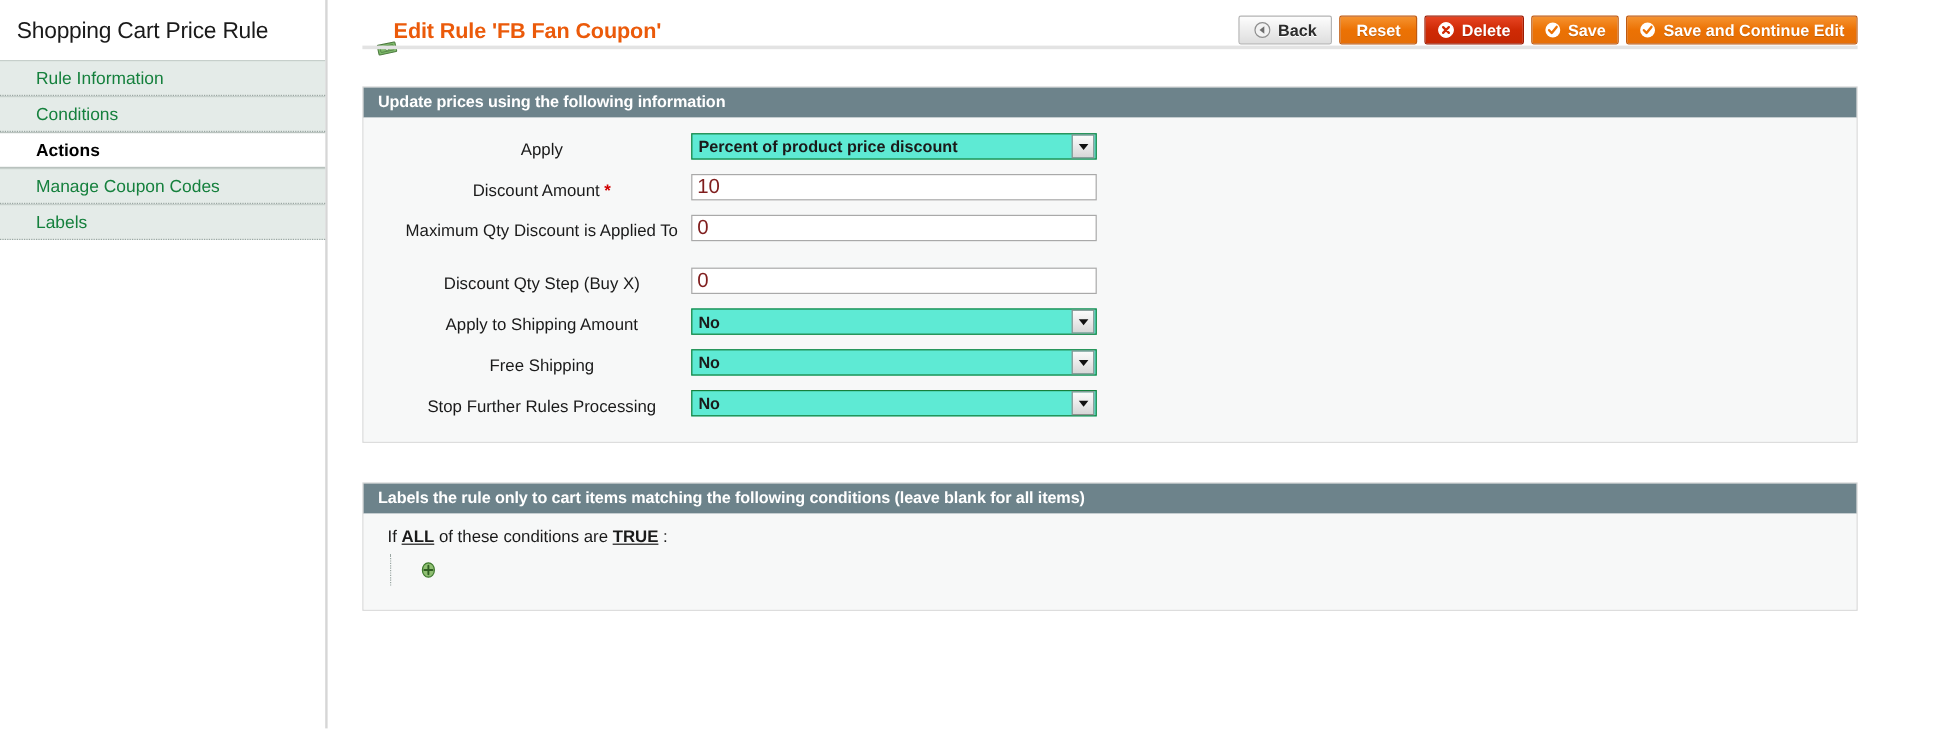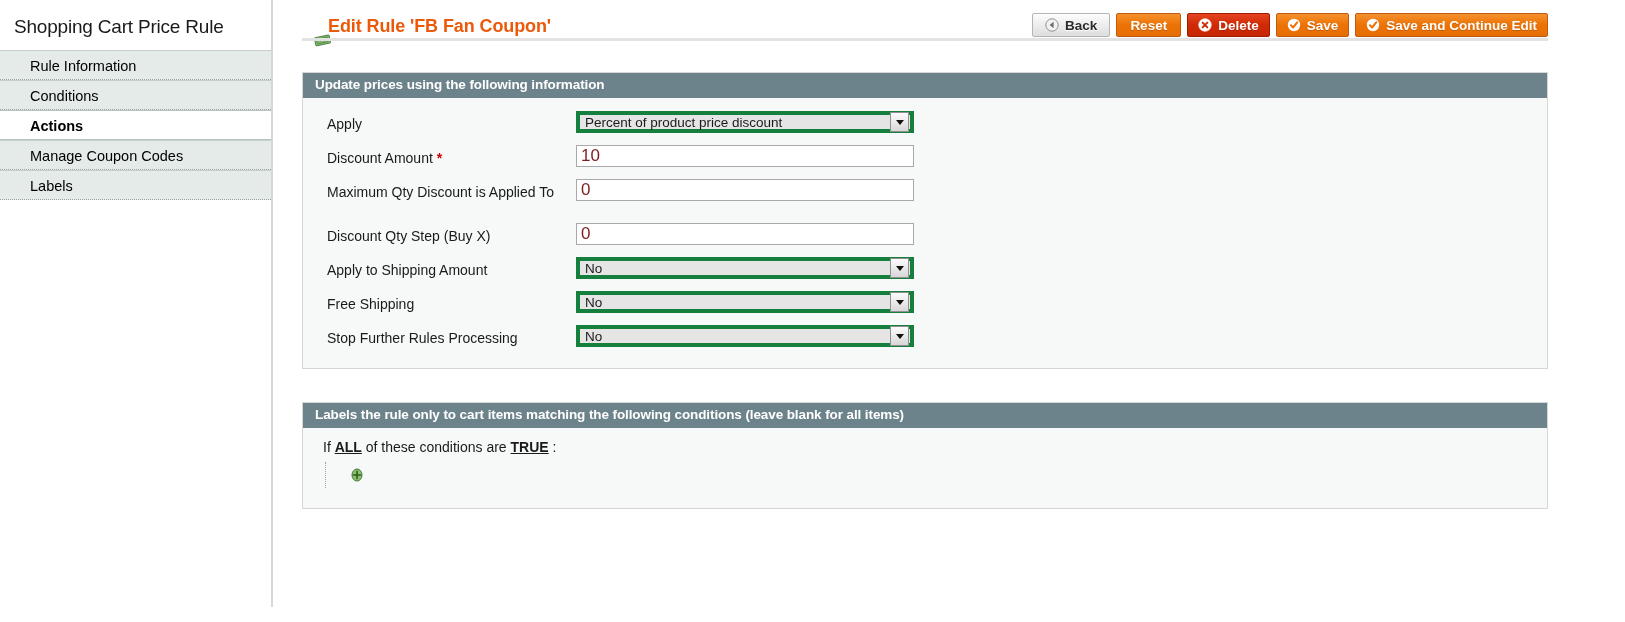--- a/index.html
+++ b/index.html
@@ -32,21 +32,21 @@
     letter-spacing: -0.2px;
   }
   .tab-list { padding: 0; margin: 0; list-style: none; }
   .tab-item {
     position: relative;
     background: #e4ebe8;
     border-top: 1px solid #c6cfcb;
     border-bottom: 1px dotted #9aa6a2;
     padding: 7px 0 7px 30px;
     font-size: 14.5px;
-    color: #000000;
+    color: #15803d;
     height: 30px;
     line-height: 16px;
     cursor: pointer;
   }
   .tab-item.first { border-top: 1px solid #c6cfcb; }
   .tab-item.active {
     background: #ffffff;
     font-weight: bold;
     border-top: 1px solid #b9c2be;
     border-bottom: 1px solid #b9c2be;
@@ -157,42 +157,44 @@
     padding: 0 0 0 24px;
     min-height: 34px;
   }
   .flabel {
     width: 249px;
     flex: 0 0 249px;
     font-size: 14px;
     color: #1a1a1a;
     padding-top: 7px;
     line-height: 19px;
+    text-align: center;
   }
   .req { color: #d00000; font-weight: bold; }
   .fctl { flex: 1; padding-top: 3px; }
 
   .txt {
     width: 338px; height: 22px;
     border: 1px solid #a9a9a9;
     background: #ffffff;
     font-size: 17px;
     color: #7f1d1d;
     padding: 4px 4px;
     font-family: "Liberation Sans", sans-serif;
     outline: none;
   }
   .sel {
     position: relative;
     width: 338px; height: 22px;
-    border: 4px solid #15803d;
-    background: #e5e5e5;
+    border: 1px solid #15803d;
+    background: #5eead4;
     display: flex;
     align-items: center;
     cursor: pointer;
+    font-weight: bold;
   }
   .sel-val {
     font-size: 13.5px;
     color: #1a1a1a;
     padding-left: 5px;
     flex: 1;
     overflow: hidden;
     white-space: nowrap;
   }
   .sel-arrow {

